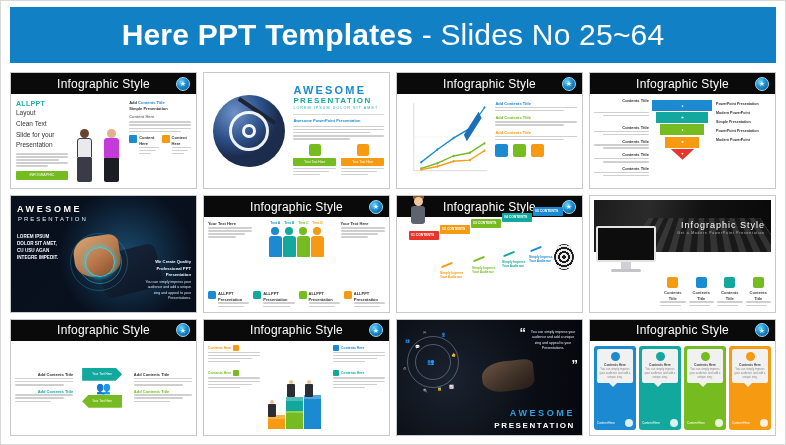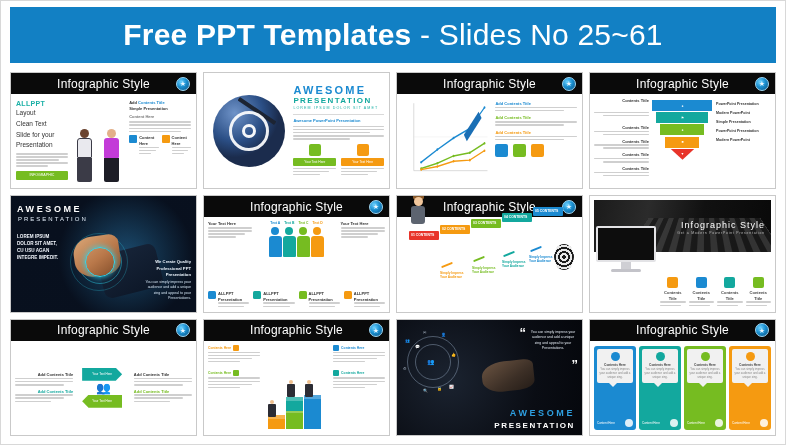--- a/index.html
+++ b/index.html
@@ -295,21 +295,21 @@
   .s12 .foot { margin-top:auto; display:flex; align-items:center; justify-content:space-between; color:#fff; font-size:3px;}
   .s12 .foot .b { width:8px; height:8px; border-radius:50%; background:rgba(255,255,255,.85);}
 </style>
 </head>
 <body>
 
 <div class="page">
 
   <div class="banner">
     <div class="banner-title">
-      <span>Free PPT Templates</span><span class="thin"> - Slides No 25~61</span>
+      <span>Here PPT Templates</span><span class="thin"> - Slides No 25~64</span>
     </div>
   </div>
 
   <div class="grid">
 
     <div class="slide">
       <div class="slide-inner">
         <div class="sl-head">
           <span class="sl-head-title">Infographic Style</span>
           <span class="sl-logo">

